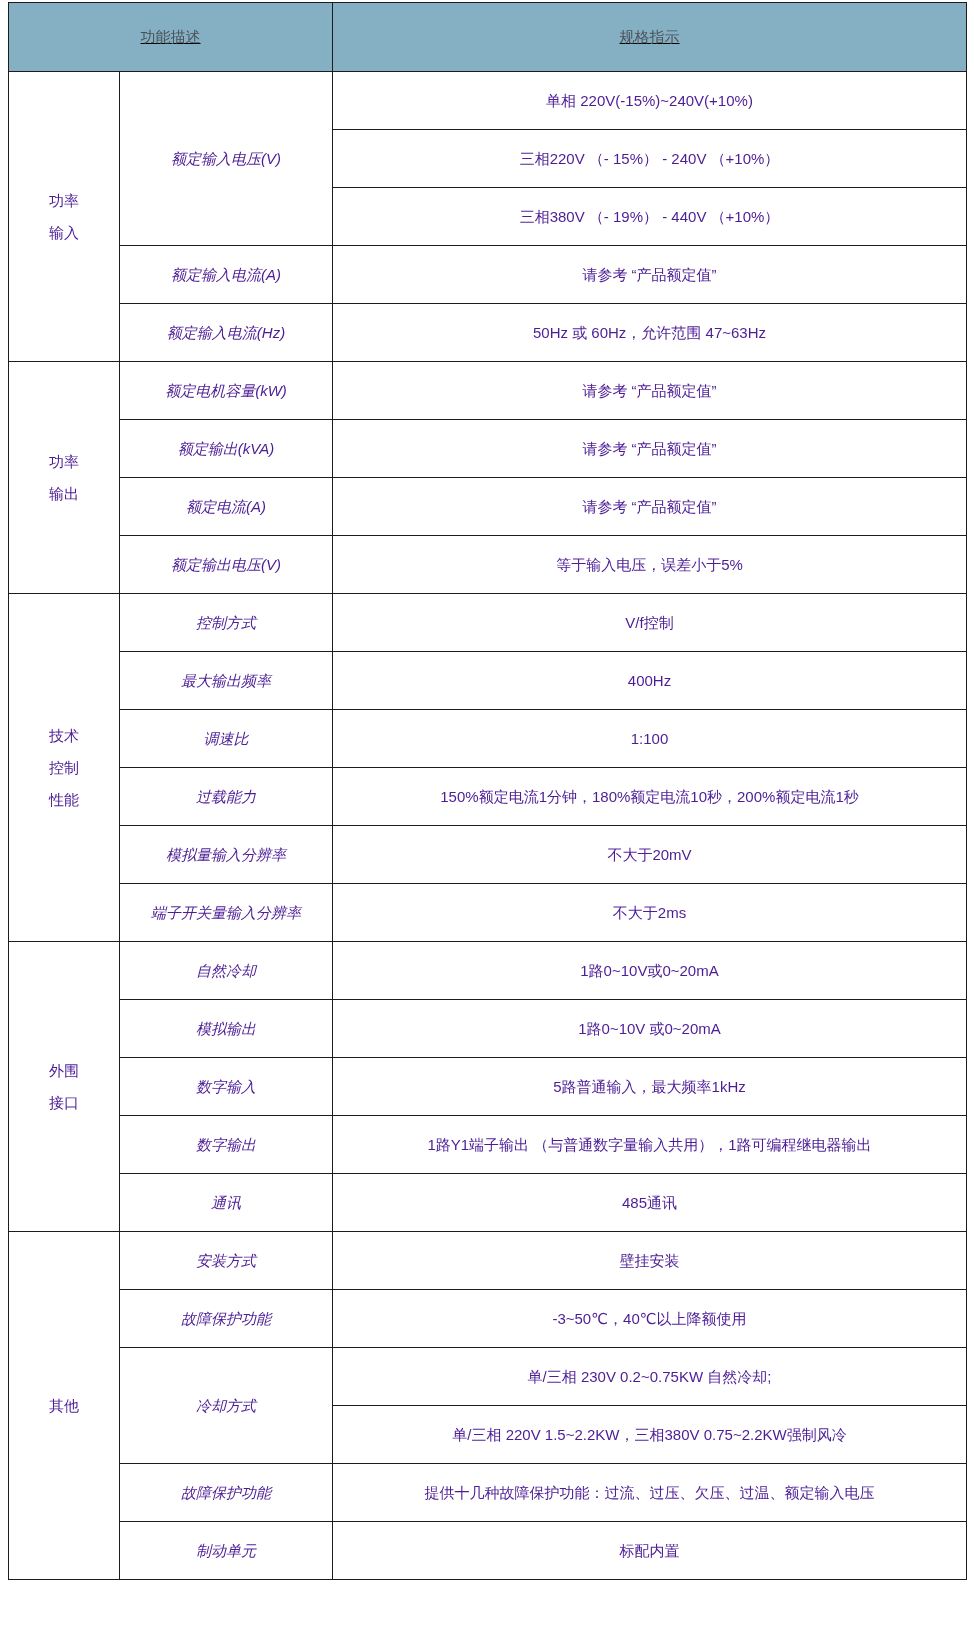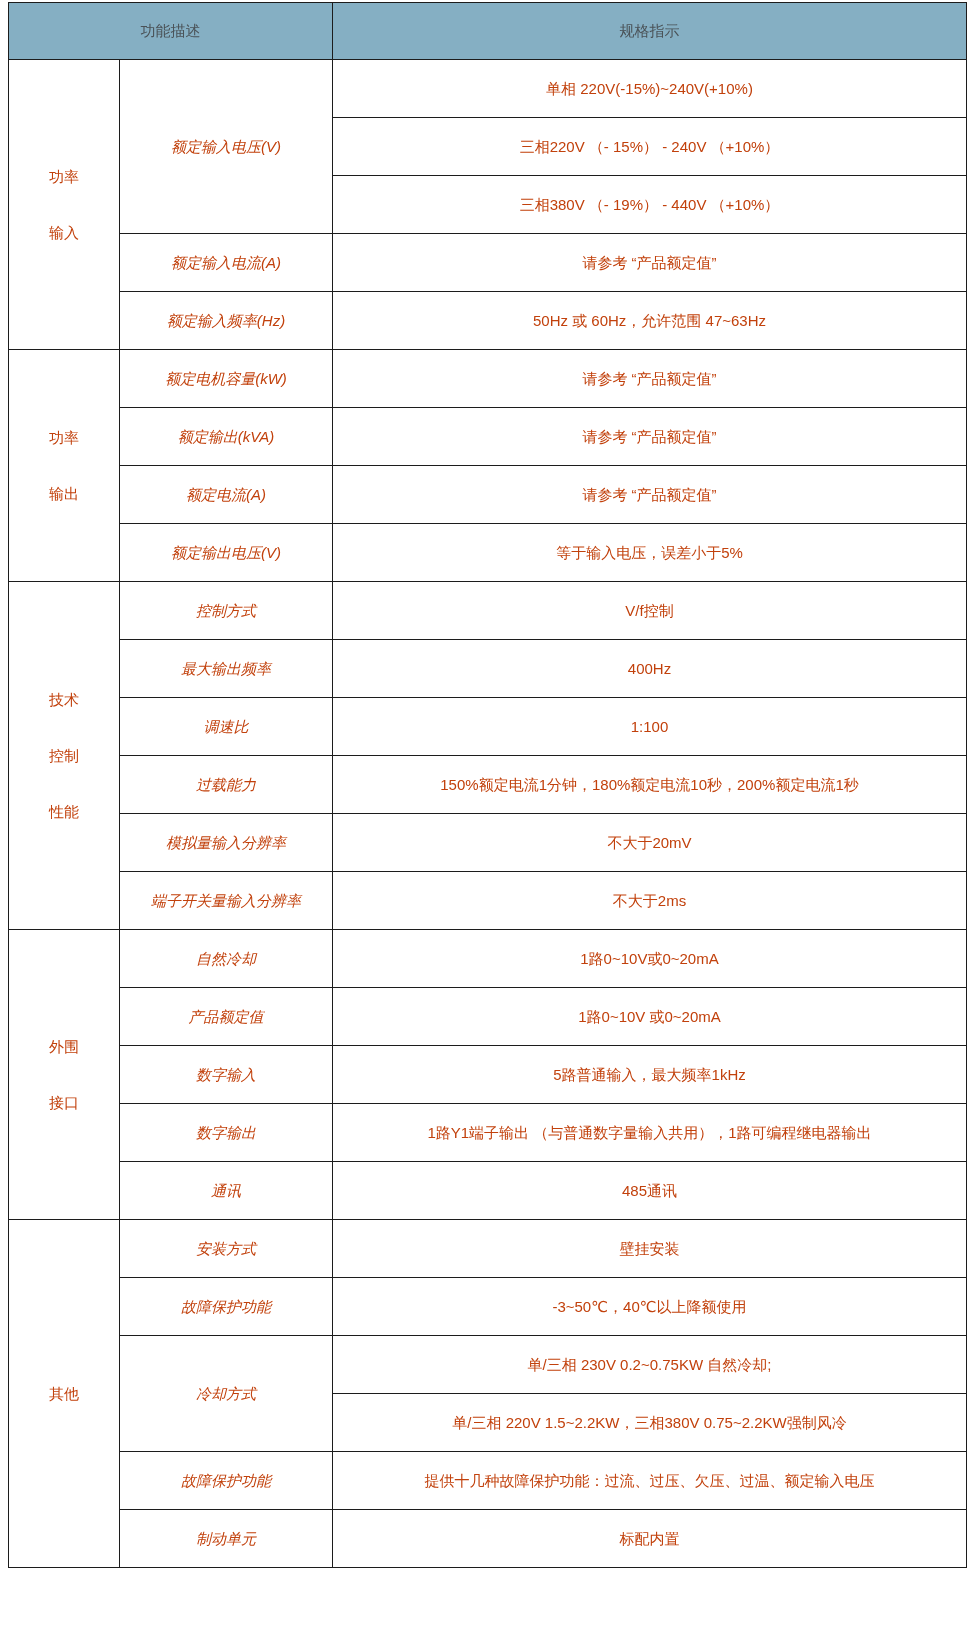--- a/index.html
+++ b/index.html
@@ -25,37 +25,38 @@
     border-collapse: collapse;
     table-layout: fixed;
   }
   table.spec-table th,
   table.spec-table td {
     border: 1px solid #1c1c1c;
     text-align: center;
     vertical-align: middle;
     font-size: 15px;
     font-weight: normal;
-    color: #c2410c;
+    color: #4c1d95;
     padding: 2px 10px;
     overflow: hidden;
   }
   table.spec-table thead tr {
-    height: 57px;
+    height: 69px;
+    text-decoration: underline;
   }
   table.spec-table thead th {
     background: #85AFC3;
     color: #4a5257;
   }
   table.spec-table tbody tr {
     height: 58px;
   }
   td.group {
     white-space: pre-line;
-    line-height: 56px;
+    line-height: 32px;
   }
   td.label {
     line-height: 20px;
     font-style: italic;
   }
   td.value {
     line-height: 20px;
   }
 </style>
 </head>
@@ -85,21 +86,21 @@
         <td class="value">三相220V （- 15%） - 240V （+10%）</td>
       </tr>
       <tr>
         <td class="value">三相380V （- 19%） - 440V （+10%）</td>
       </tr>
       <tr>
         <td class="label">额定输入电流(A)</td>
         <td class="value">请参考 “产品额定值”</td>
       </tr>
       <tr>
-        <td class="label">额定输入频率(Hz)</td>
+        <td class="label">额定输入电流(Hz)</td>
         <td class="value">50Hz 或 60Hz，允许范围 47~63Hz</td>
       </tr>
 
       <tr>
         <td class="group" rowspan="4">功率
 输出</td>
         <td class="label">额定电机容量(kW)</td>
         <td class="value">请参考 “产品额定值”</td>
       </tr>
       <tr>
@@ -143,21 +144,21 @@
         <td class="value">不大于2ms</td>
       </tr>
 
       <tr>
         <td class="group" rowspan="5">外围
 接口</td>
         <td class="label">自然冷却</td>
         <td class="value">1路0~10V或0~20mA</td>
       </tr>
       <tr>
-        <td class="label">产品额定值</td>
+        <td class="label">模拟输出</td>
         <td class="value">1路0~10V 或0~20mA</td>
       </tr>
       <tr>
         <td class="label">数字输入</td>
         <td class="value">5路普通输入，最大频率1kHz</td>
       </tr>
       <tr>
         <td class="label">数字输出</td>
         <td class="value">1路Y1端子输出 （与普通数字量输入共用），1路可编程继电器输出</td>
       </tr>

